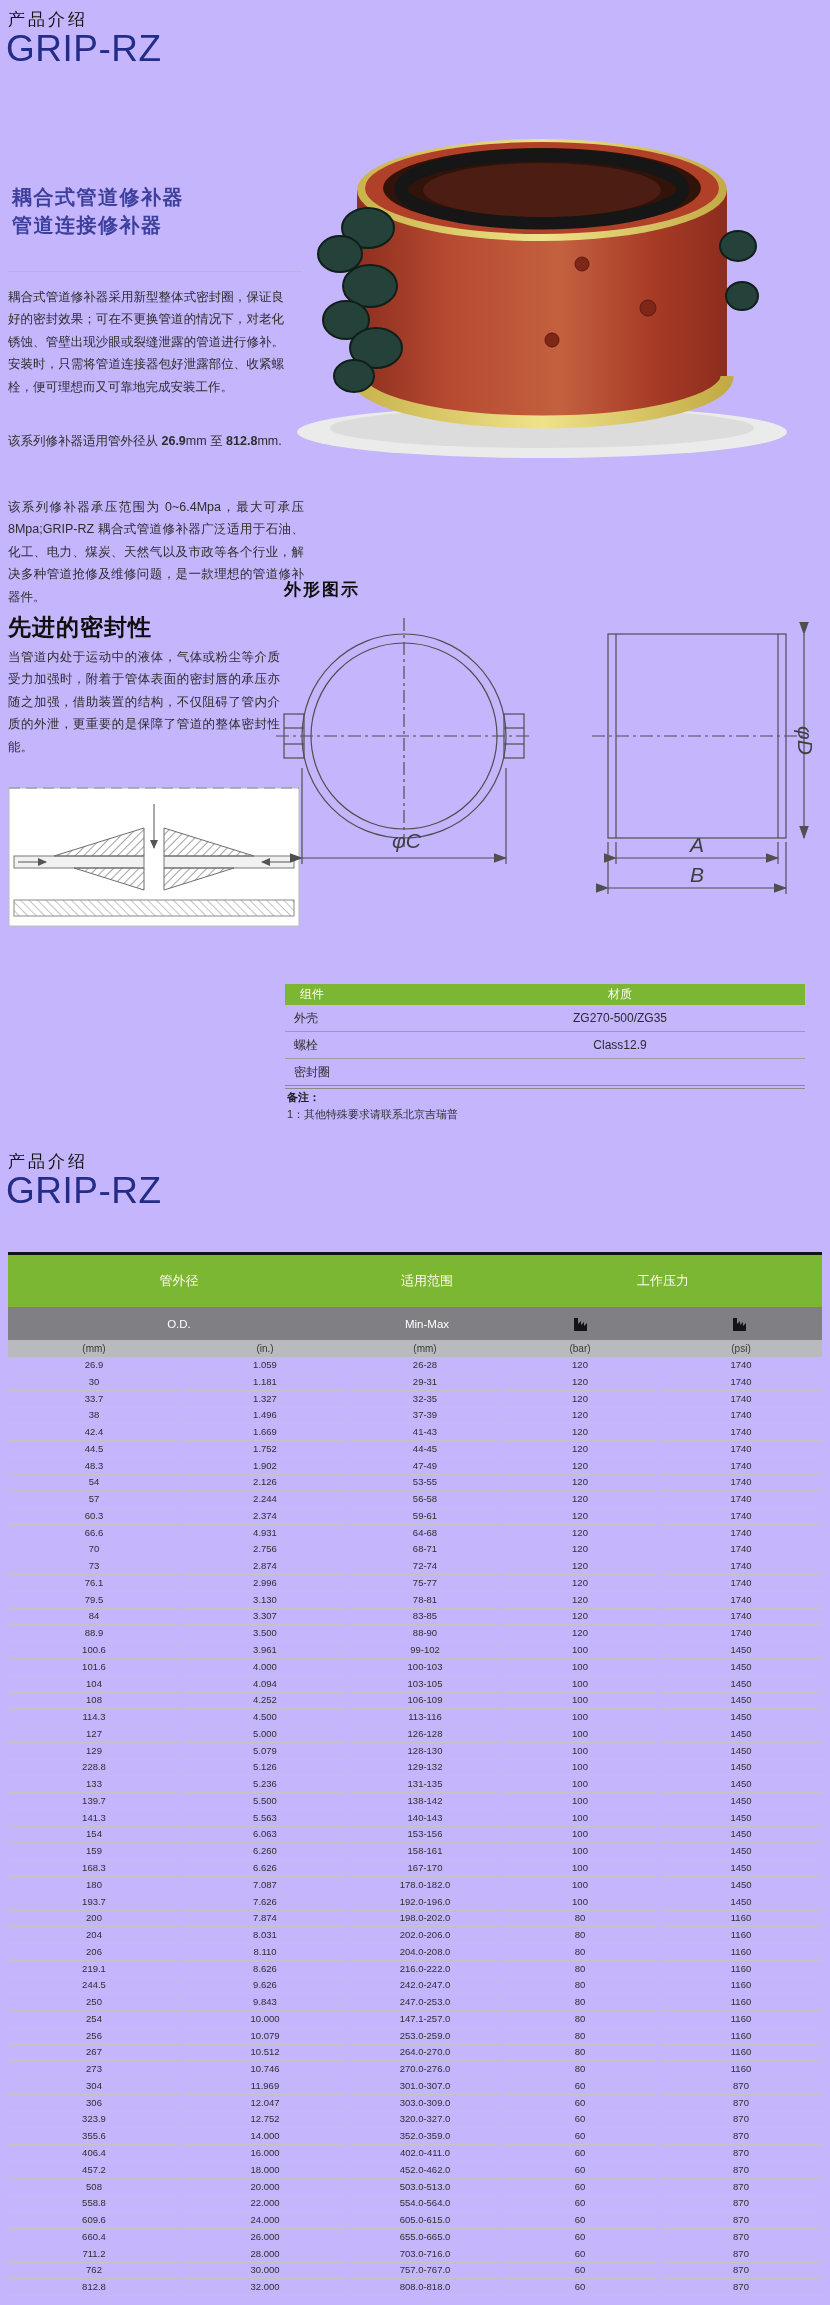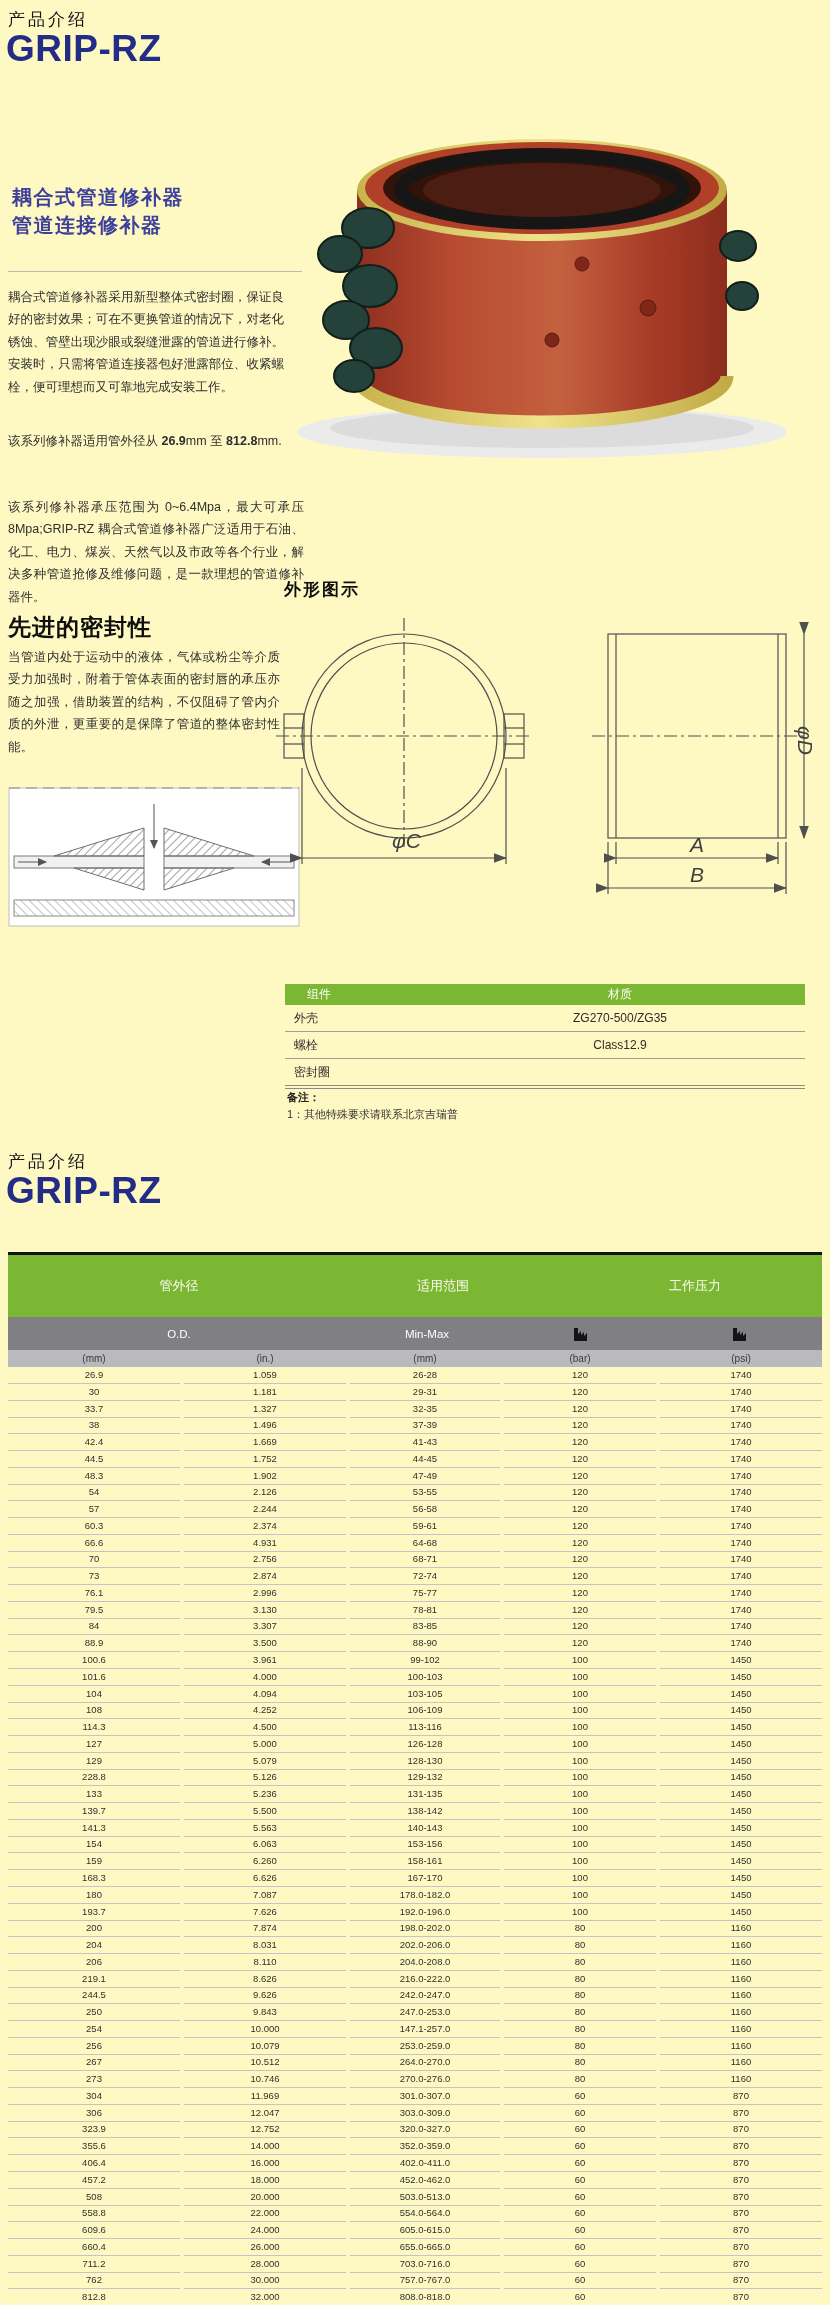--- a/index.html
+++ b/index.html
@@ -1,40 +1,40 @@
 <!DOCTYPE html>
 <html><head>
 <meta charset="utf-8">
 <style>
   html,body{margin:0;padding:0;background:#fff;}
-  .sheet{position:relative;width:830px;height:2305px;background:#fef9c3;overflow:hidden;
+  .sheet{position:relative;width:830px;height:2305px;background:#c4b5fd;overflow:hidden;
          font-family:"Liberation Sans","DejaVu Sans",sans-serif;color:#2b2b2b;
          --brand:#232c86;--green:#7cb733;--subblue:#3c3f9b;}
   .abs{position:absolute;}
   .kicker{font-size:17px;color:#141414;letter-spacing:3px;}
-  .brand{font-size:37px;font-weight:700;color:var(--brand);letter-spacing:0.5px;}
+  .brand{font-size:37px;font-weight:400;color:var(--brand);letter-spacing:0.5px;}
   .subtitle{font-size:20px;font-weight:800;color:var(--subblue);line-height:1.4;letter-spacing:1.5px;}
   .rule{height:1px;background:#b9b9b9;}
   .body{font-size:12.5px;line-height:22.4px;text-align:justify;margin:0;color:#2e2e2e;}
   .h-seal{font-size:23px;font-weight:800;color:#0f0f0f;margin:0;letter-spacing:1px;}
   .h-outline{font-size:17px;font-weight:700;color:#0f0f0f;margin:16px;letter-spacing:2px;}
   
   .mat{width:520px;font-size:12px;border-bottom:4px double #8a8a8a;}
   .mat-head{display:grid;grid-template-columns:150px 1fr;background:var(--green);color:#fcfcf2;height:21px;line-height:21px;}
-  .mat-head .c1{padding-left:22px;}
+  .mat-head .c1{padding-left:15px;}
   .mat-head .c2,.mat-row .c2{text-align:center;}
   .mat-row{display:grid;grid-template-columns:150px 1fr;height:26px;line-height:26px;border-bottom:1px solid #9d9d9d;}
   .mat-row:last-child{border-bottom:none;}
   .mat-row .c1{padding-left:9px;}
   .note-t{font-size:11px;font-weight:700;color:#222;}
   .note-l{font-size:11px;color:#333;margin-top:2px;}
   
   .spec{width:814px;border-top:3px solid #141414;}
   .spec-g{display:grid;grid-template-columns:342px 154px 318px;background:var(--green);color:#fbfbef;
-          height:62px;align-items:center;text-align:center;font-size:13px;gap:16px;}
+          height:52px;align-items:center;text-align:center;font-size:13px;}
   .spec-d{display:grid;grid-template-columns:342px 154px 156px 162px;background:#7f7f84;color:#ffffff;
           height:33px;align-items:center;text-align:center;font-size:11.5px;}
   .spec-d svg{vertical-align:middle;}
   .spec-u{display:grid;grid-template-columns:172px 162px 150px 152px 162px;column-gap:4px;background:#b9babd;
           color:#3a3a3a;height:17px;line-height:17px;text-align:center;font-size:10px;}
   .spec-body .row{display:grid;grid-template-columns:172px 162px 150px 152px 162px;column-gap:4px;
           height:16.781px;text-align:center;font-size:9.5px;color:#2f2f2f;box-sizing:border-box;}
   .spec-body .row>div{border-bottom:1px solid #c3c4c6;line-height:16px;box-sizing:border-box;}
   svg text{font-family:"Liberation Sans","DejaVu Sans",sans-serif;}
 </style>

